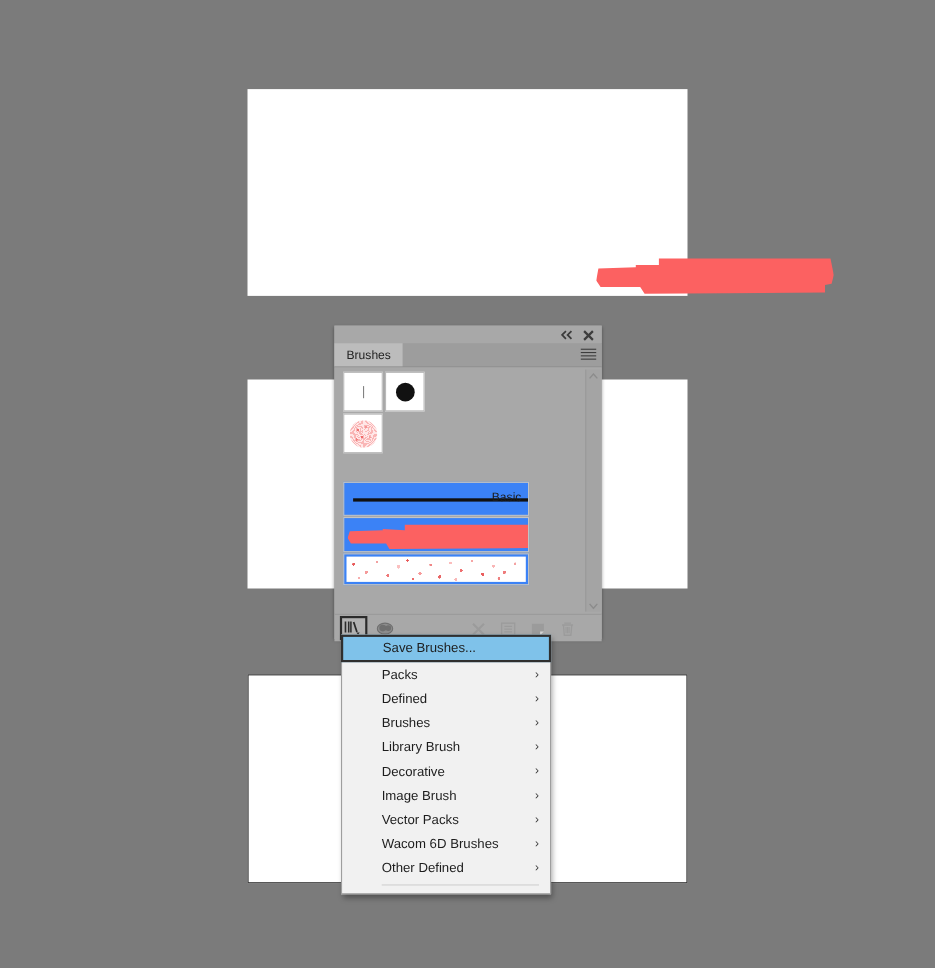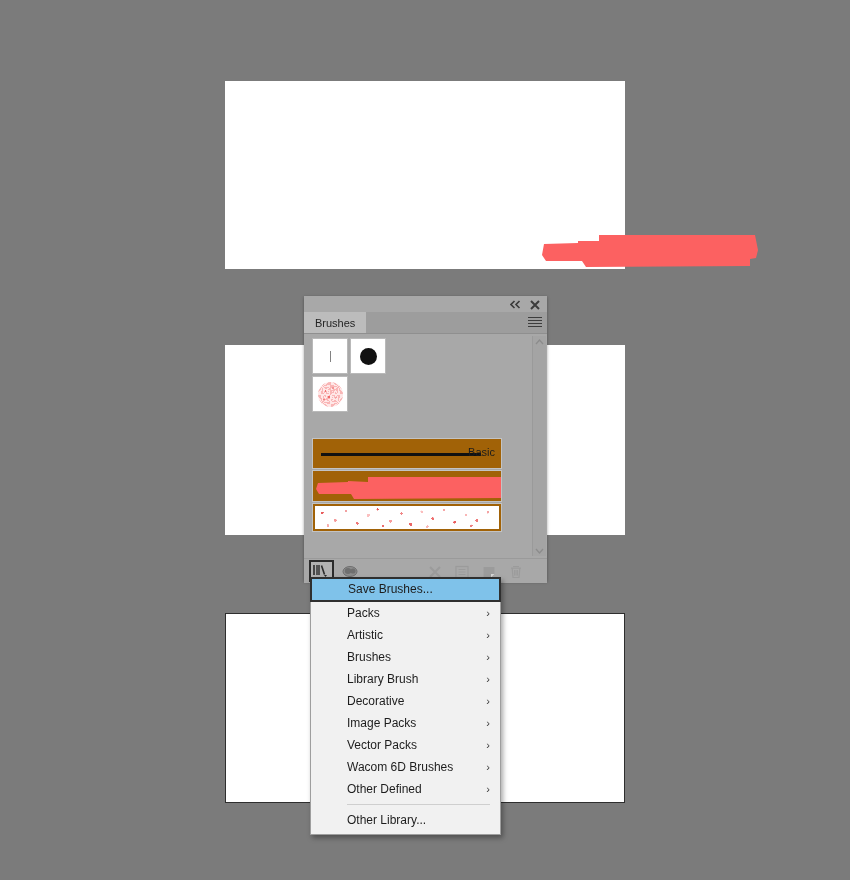--- a/index.html
+++ b/index.html
@@ -177,22 +177,22 @@
       radial-gradient(circle at 45% 60%, #ef6262 0 1px, transparent 1px),
       radial-gradient(circle at 72% 62%, #f59c9c 0 1px, transparent 1px),
       radial-gradient(circle at 25% 70%, #f27a7a 0 1px, transparent 1px),
       repeating-conic-gradient(from 0deg at 50% 50%, #f9b3b3 0deg 3deg, #ffe6e6 3deg 6deg);
     opacity: .95;
   }
 
   .stroke-slot {
     position: absolute;
     left: 8px;
-    width: 190px;
-    background: #a16207;
+    width: 169px;
+    background: #3b82f6;
     border: 1px solid #c3c3c3;
     box-sizing: border-box;
     overflow: hidden;
   }
   .slot-basic { top: 104px; height: 31px; }
   .slot-marker { top: 136px; height: 32px; }
   .slot-scatter { top: 169px; height: 29px; }
 
   .basic-line {
     position: absolute;
@@ -486,57 +486,54 @@
   <div class="menu-item highlighted">
     <span>Save Brushes...</span>
   </div>
 
   <div class="menu-item">
     <span>Packs</span>
     <span class="menu-arrow">›</span>
   </div>
 
   <div class="menu-item">
-    <span>Artistic</span>
+    <span>Defined</span>
     <span class="menu-arrow">›</span>
   </div>
 
   <div class="menu-item">
     <span>Brushes</span>
     <span class="menu-arrow">›</span>
   </div>
 
   <div class="menu-item">
     <span>Library Brush</span>
     <span class="menu-arrow">›</span>
   </div>
 
   <div class="menu-item">
     <span>Decorative</span>
     <span class="menu-arrow">›</span>
   </div>
 
   <div class="menu-item">
-    <span>Image Packs</span>
+    <span>Image Brush</span>
     <span class="menu-arrow">›</span>
   </div>
 
   <div class="menu-item">
     <span>Vector Packs</span>
     <span class="menu-arrow">›</span>
   </div>
 
   <div class="menu-item">
     <span>Wacom 6D Brushes</span>
     <span class="menu-arrow">›</span>
   </div>
 
   <div class="menu-item">
     <span>Other Defined</span>
     <span class="menu-arrow">›</span>
   </div>
 
   <div class="menu-sep"></div>
 
-  <div class="menu-item">
-    <span>Other Library...</span>
-  </div>
 </div>
 
 </body></html>

